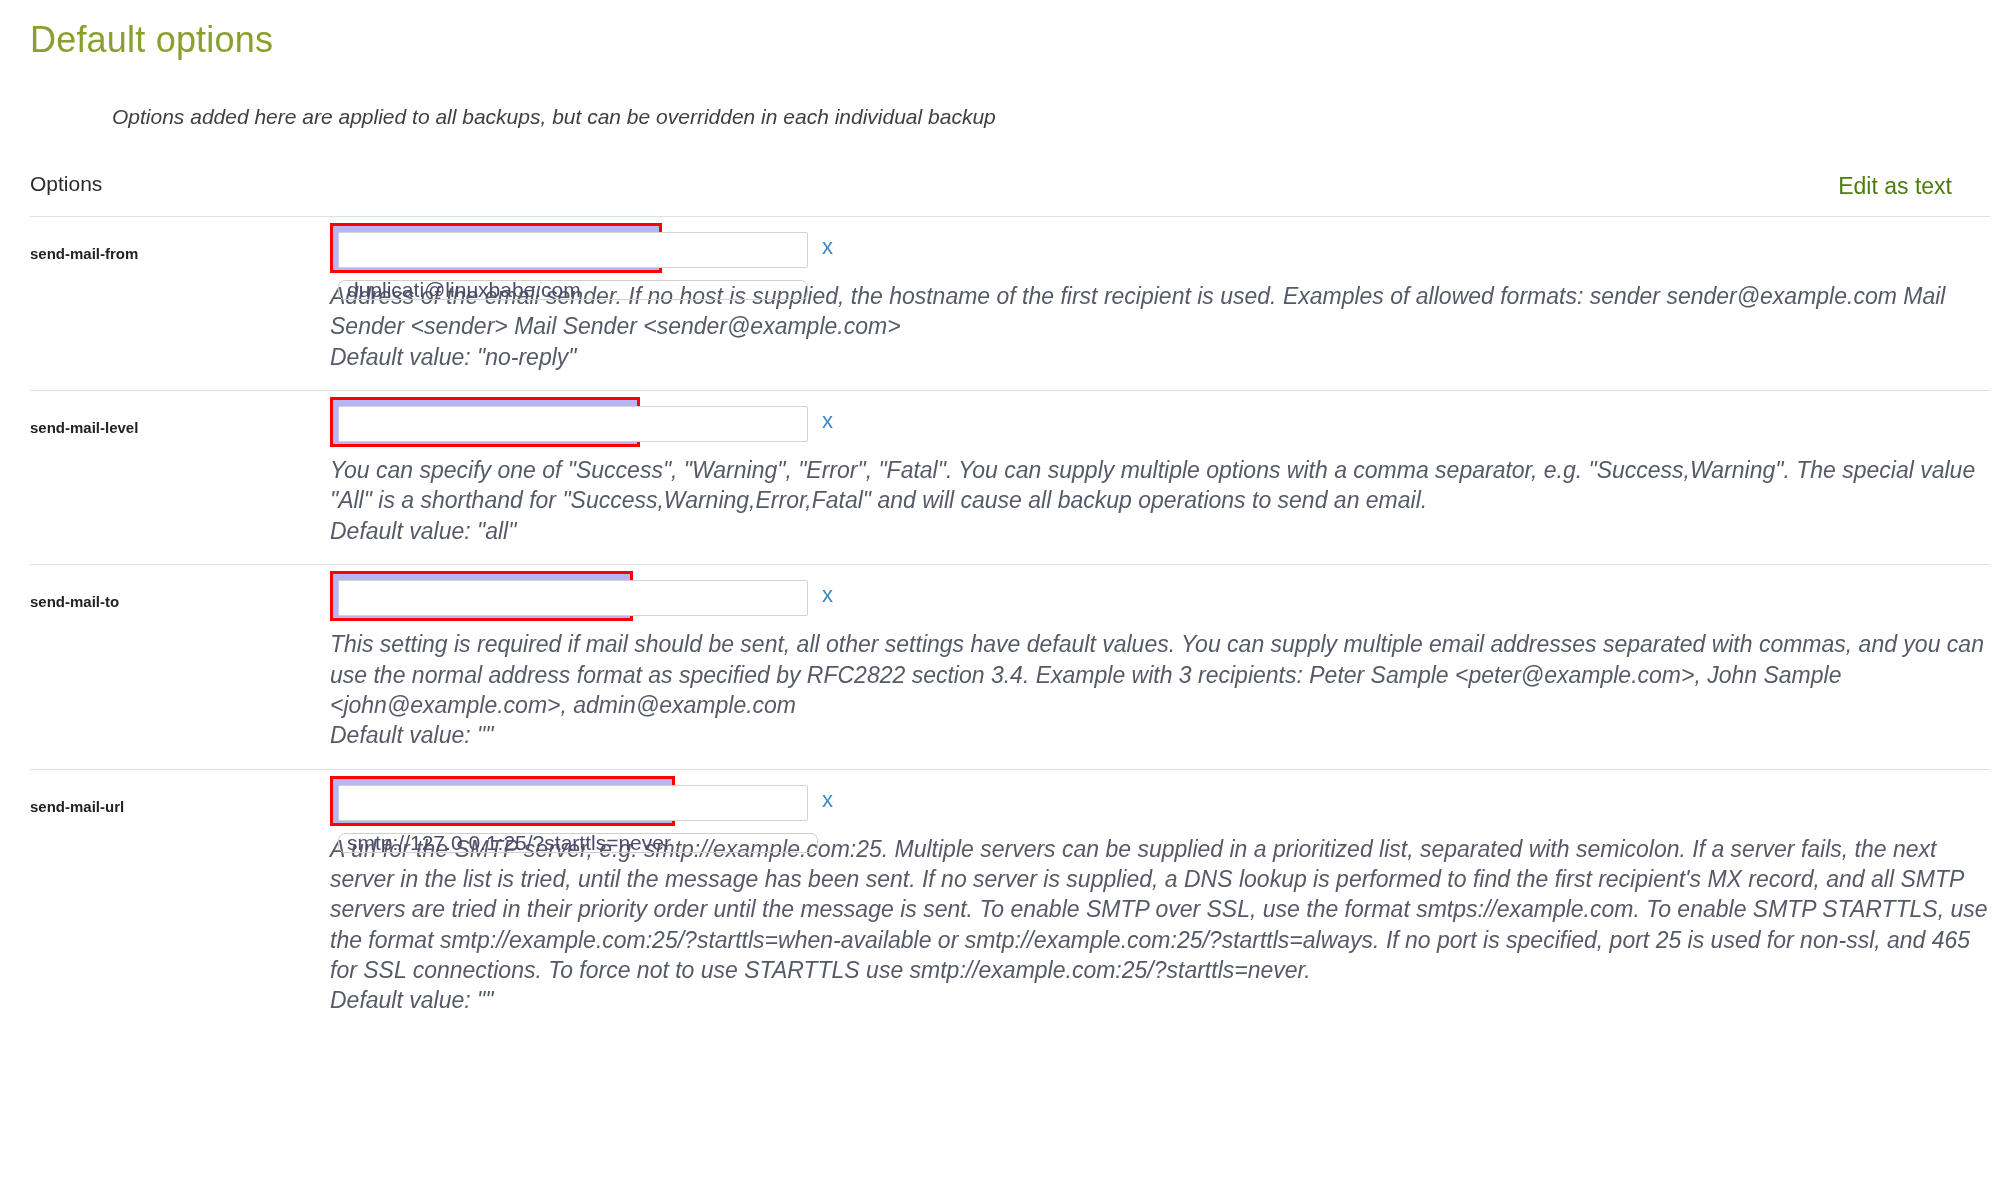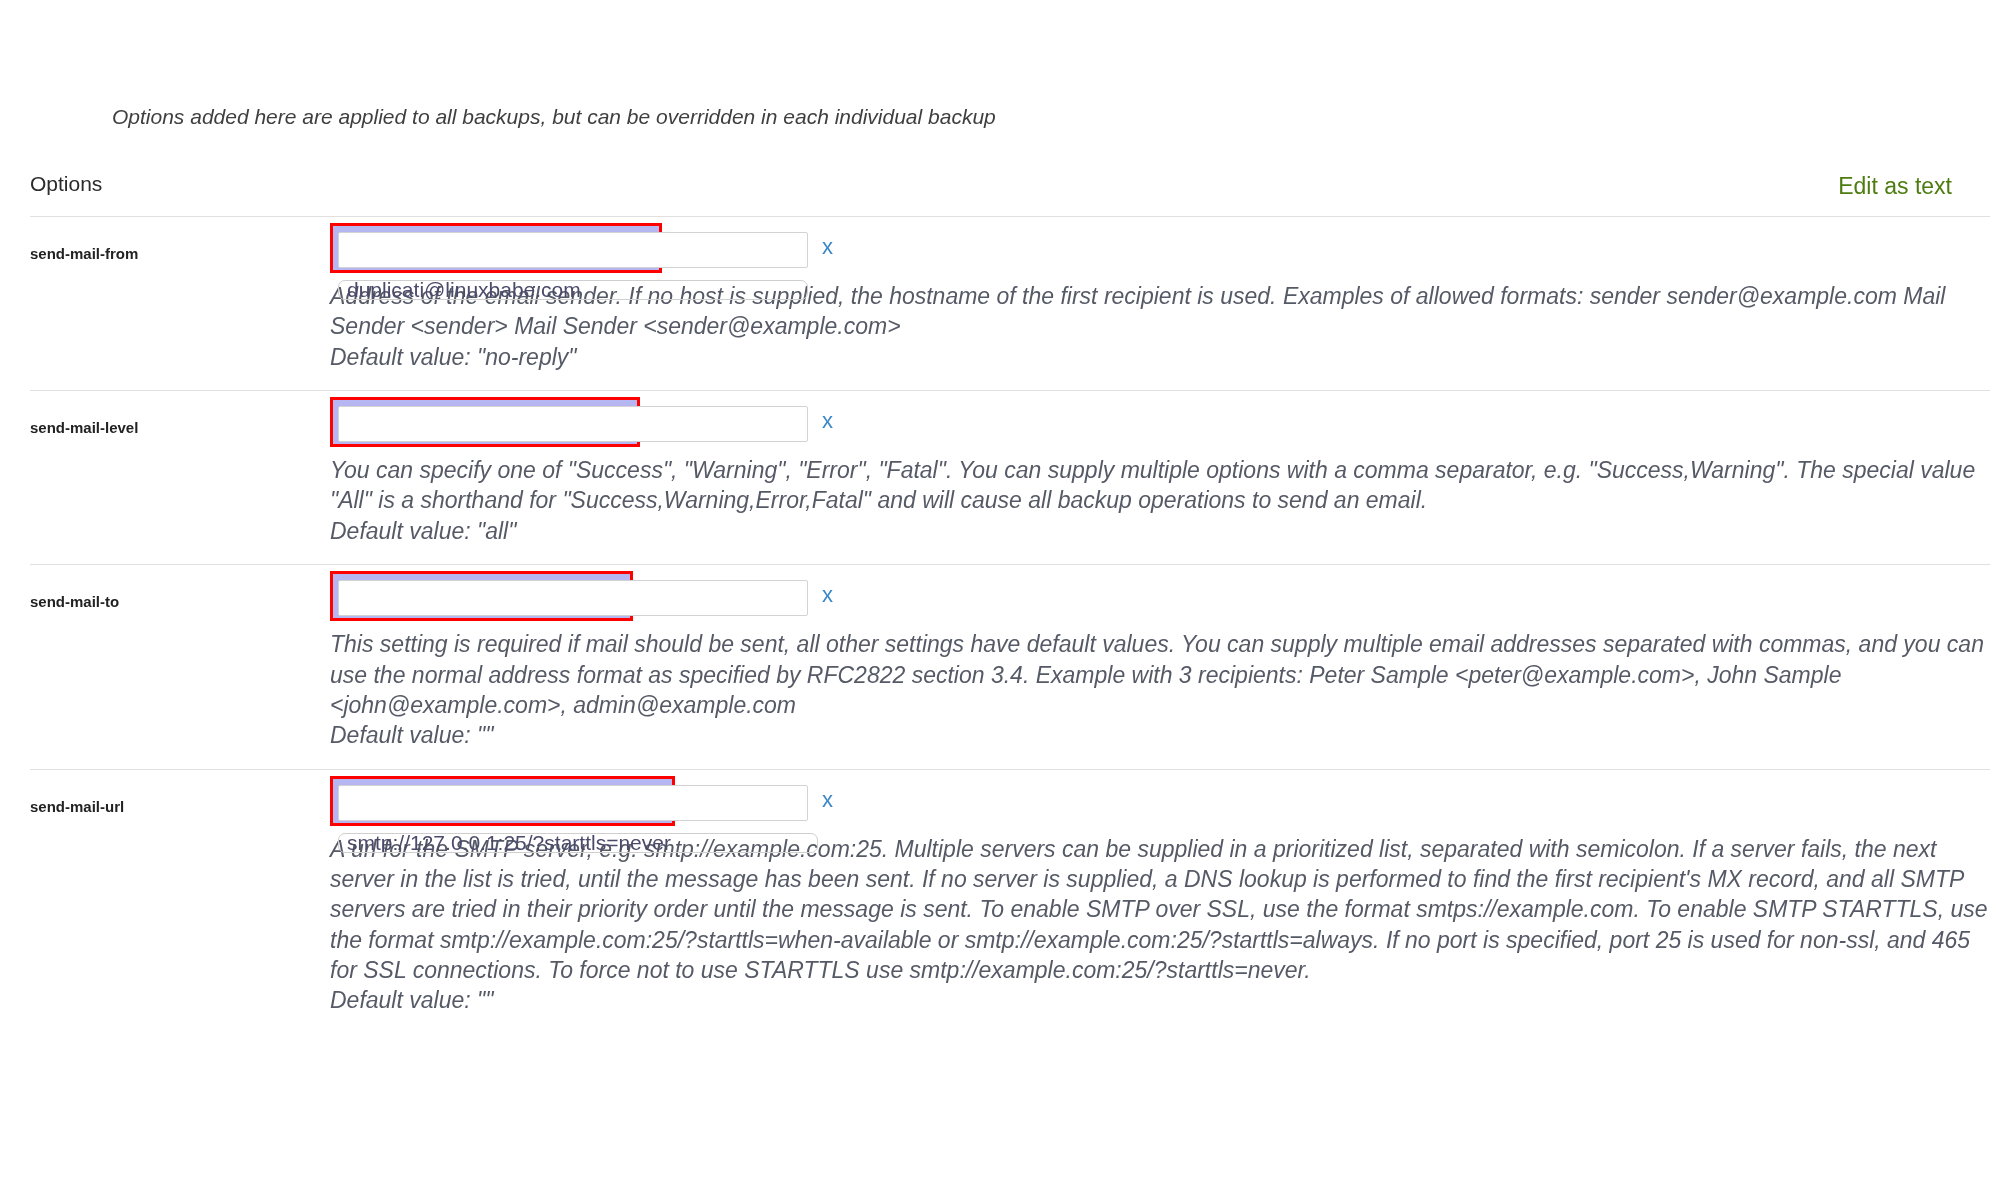--- a/index.html
+++ b/index.html
@@ -181,20 +181,21 @@
   .row2 .remove-x { left: 492px; }
   .row3 .remove-x { left: 492px; }
 
   .row3 .opt-desc { max-width: 1680px; }
 </style>
 </head>
 <body>
 
 <div class="page">
 
+  <div class="page-title">Default options</div>
 
   <div class="page-subtitle">Options added here are applied to all backups, but can be overridden in each individual backup</div>
 
   <div class="options-header">
     <span class="label">Options</span>
     <span class="edit-as-text">Edit as text</span>
   </div>
 
   <div class="rows">
 

